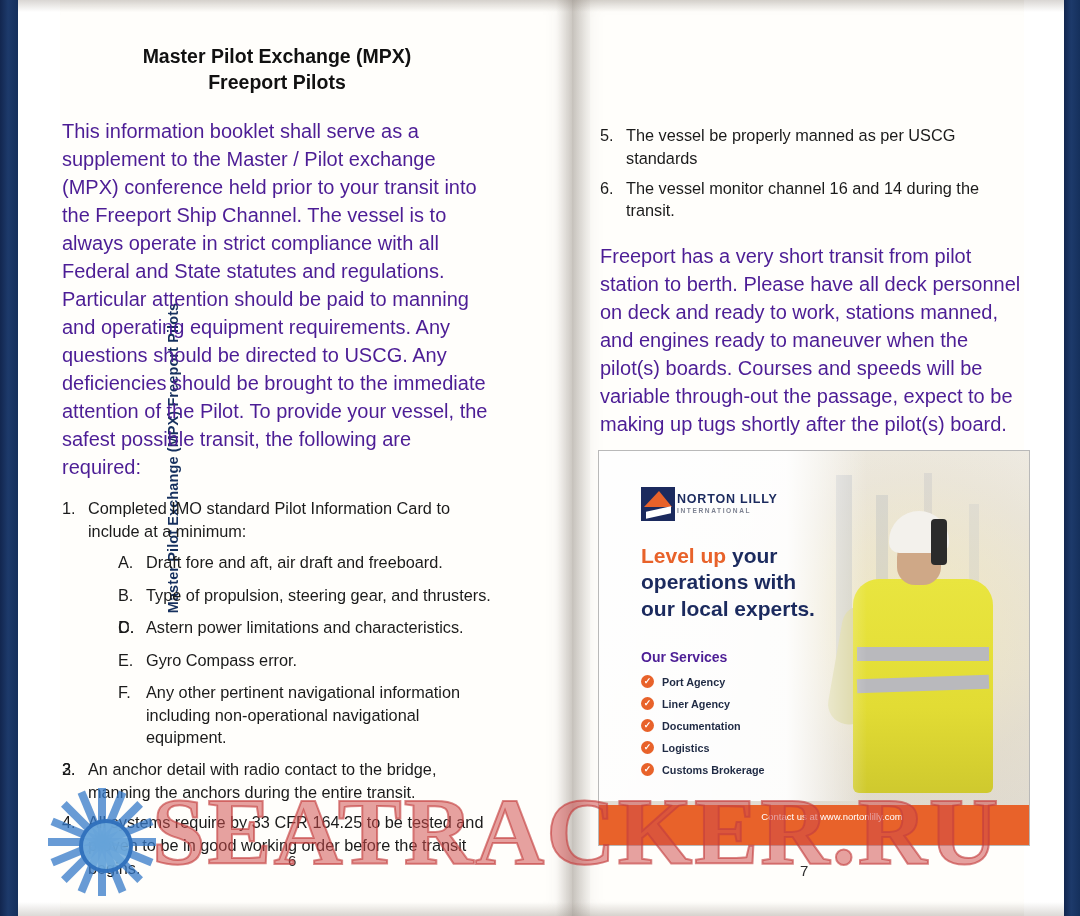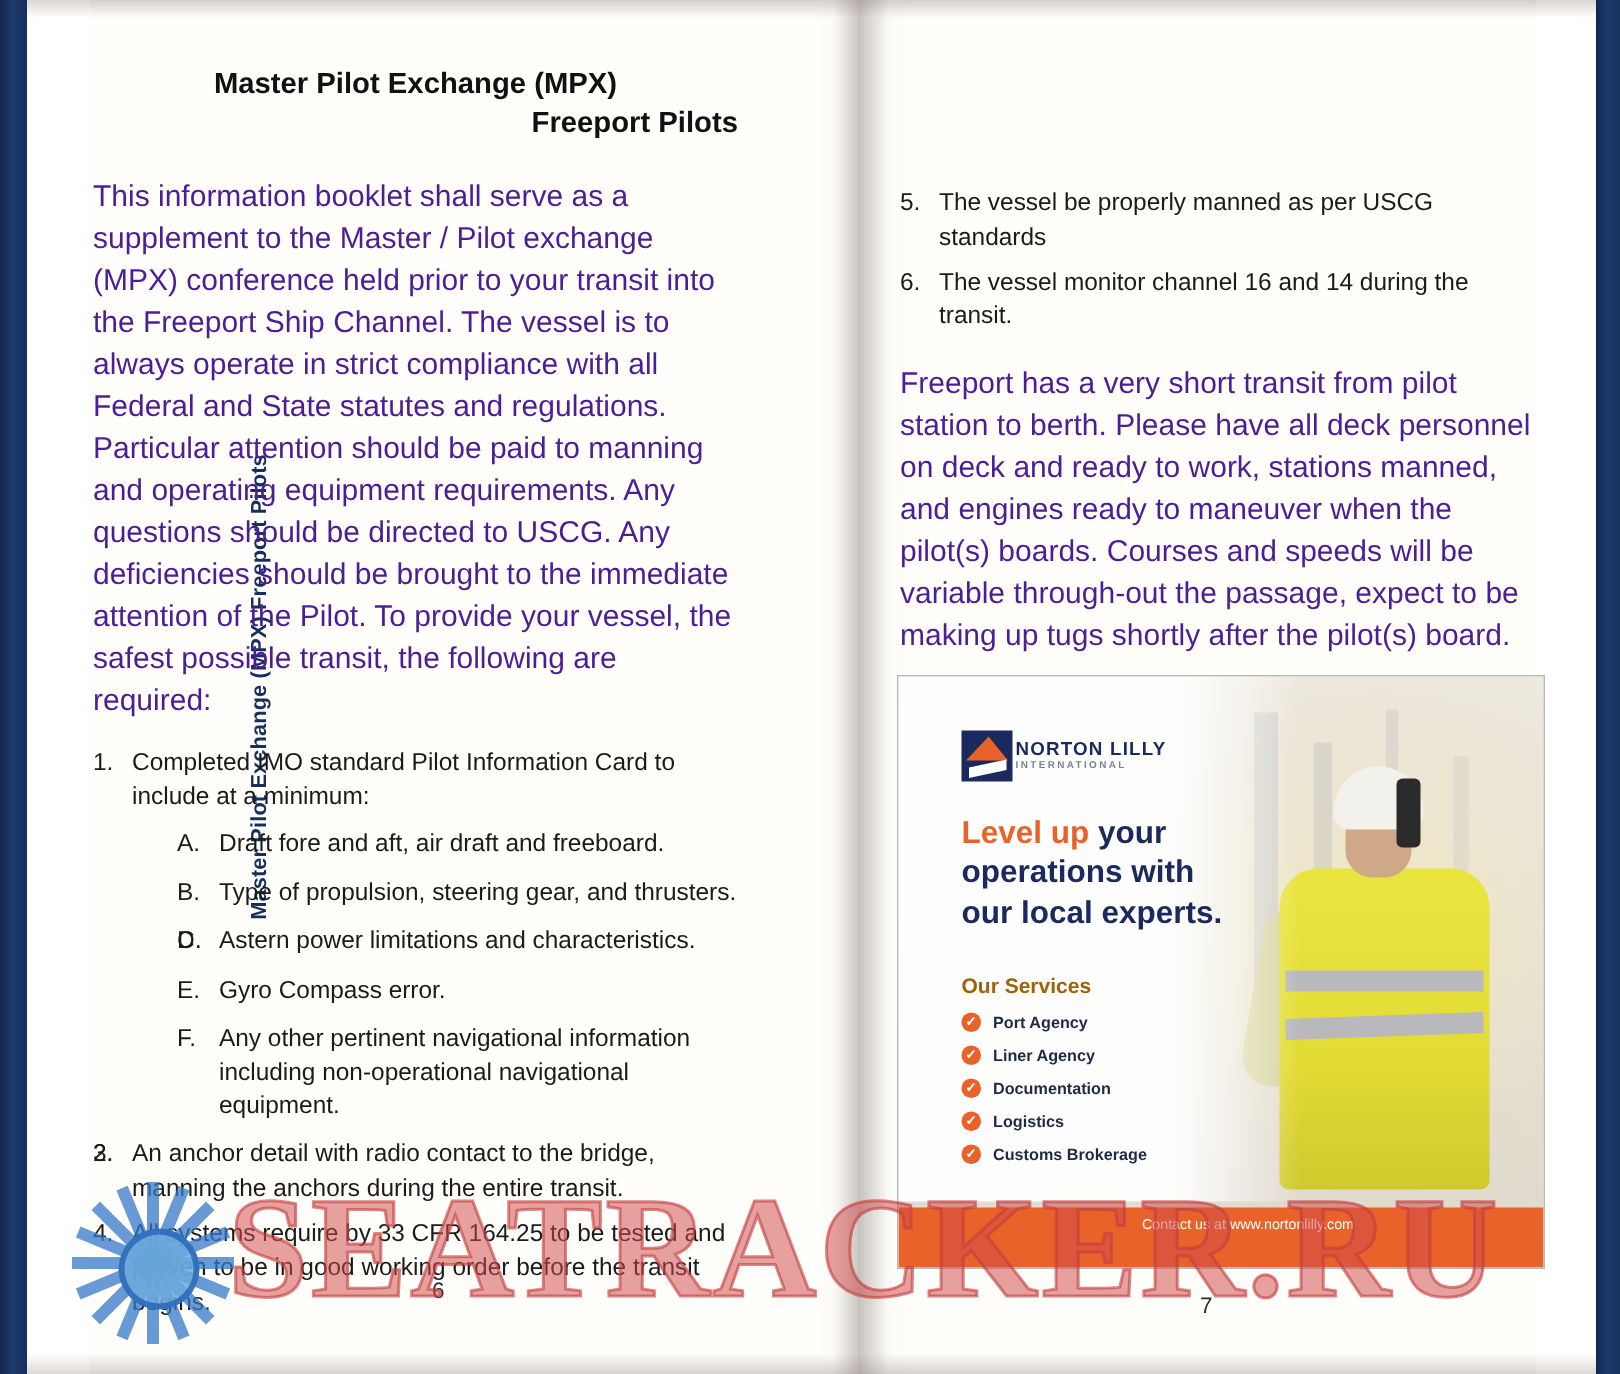--- a/index.html
+++ b/index.html
@@ -116,21 +116,21 @@
   }
 
   h1.doc-title {
     margin: 0 0 22px 0;
     font-size: 19.5px;
     line-height: 1.32;
     font-weight: bold;
     text-align: center;
     color: #111111;
   }
-  h1.doc-title .line2 { display: block; text-align: right; }
+  h1.doc-title .line2 { display: block; }
 
   p.body-par {
     margin: 0 0 16px 0;
     font-size: 20px;
     line-height: 1.40;
     color: #4c1d95;
   }
 
   ol.num-list {
     list-style: none;
@@ -340,21 +340,21 @@
     color: #1b2a5e;
   }
   .ad-headline .accent { color: #e8622a; text-align: center; }
 
   .ad-services-title {
     position: absolute;
     left: 42px;
     top: 198px;
     font-size: 14px;
     font-weight: bold;
-    color: #a16207;
+    color: #4c1d95;
   }
   .ad-services {
     position: absolute;
     left: 42px;
     top: 224px;
     width: 210px;
     list-style: none;
     margin: 0;
     padding: 0;
   }

